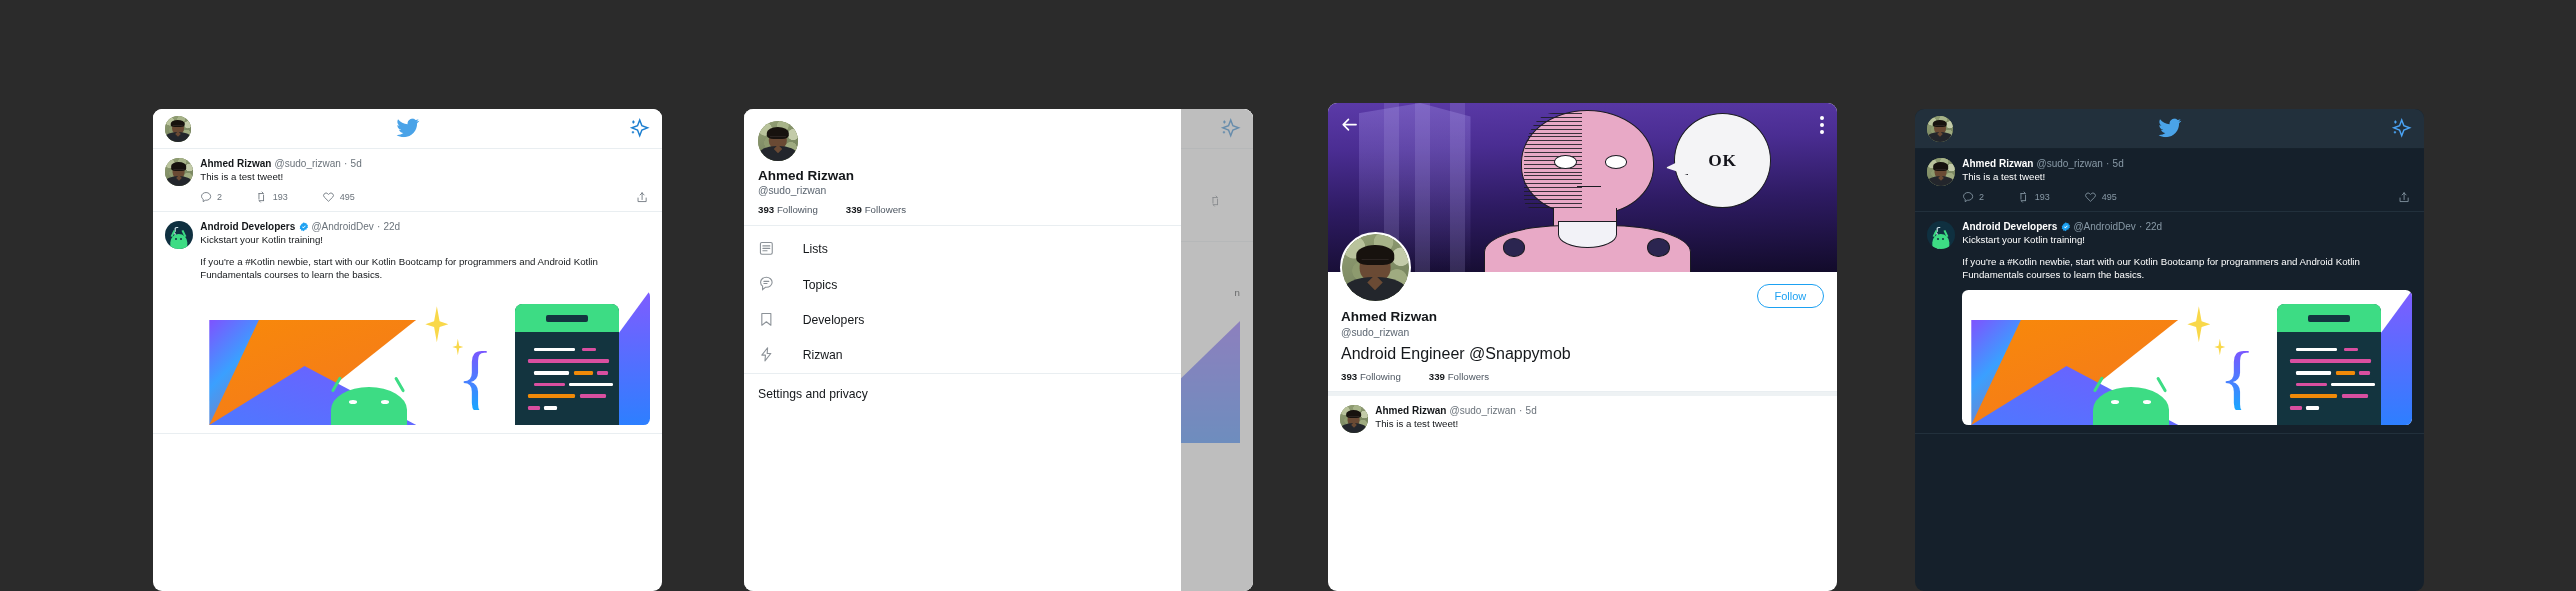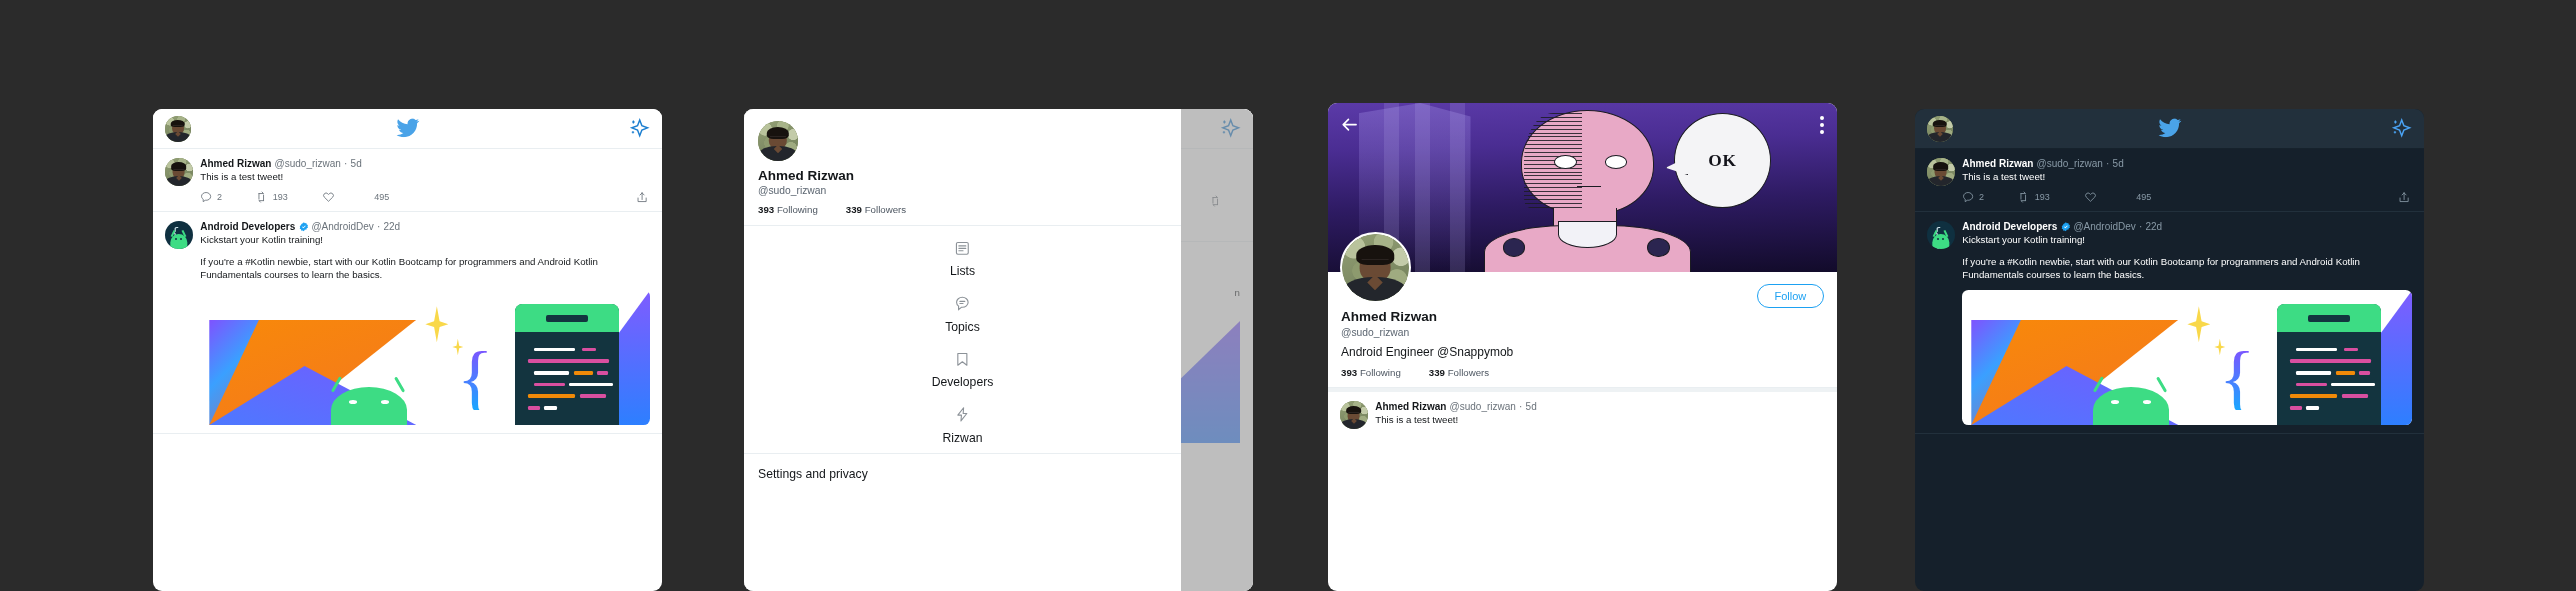--- a/index.html
+++ b/index.html
@@ -155,21 +155,21 @@
   .verified { width: 9.7px; height: 9.7px; flex: 0 0 auto; }
 
   .actions {
     display: flex; align-items: center;
     margin-top: 7px; padding-right: 2.6px;
   }
   .act { display: flex; align-items: center; gap: 4.5px; color: #6b737b; font-size: 9px; }
   .act.dark { color: #8899a6; }
   .act.a1 { width: 55px; }
   .act.a2 { width: 67px; }
-  .act.a3 { width: 67px; justify-content: space-between; }
+  .act.a3 { width: 67px; }
   .act.a4 { margin-left: auto; }
 
   
   .promo {
     margin-top: 8.4px;
     border-radius: 6.4px;
     overflow: hidden;
     background: #fff;
     position: relative;
     height: 135px;
@@ -248,21 +248,21 @@
     width: 437px; background: #fff;
     border-radius: 9px 0 0 9px;
     z-index: 5;
   }
   .drawer-header { padding: 11.6px 14px 10.3px 14px; border-bottom: 0.6px solid #e9eef1; }
   .d-name { font-weight: bold; font-size: 13.5px; color: #14171a; margin-top: 7.7px; }
   .d-handle { font-size: 10.3px; color: #5b6570; margin-top: 1.9px; }
   .d-stats { display: flex; gap: 28px; margin-top: 7.7px; font-size: 9.7px; color: #4d5661; }
   .d-stats b { color: #14171a; }
   .menu { padding: 5.2px 0 0 0; border-bottom: 0.6px solid #e9eef1; }
-  .m-item { display: flex; align-items: center; gap: 6px; padding: 8.4px 14px; flex-direction: column; }
+  .m-item { display: flex; align-items: center; gap: 28px; padding: 8.4px 14px; }
   .m-label { font-size: 12.2px; color: #14171a; }
   .m-foot { padding: 13px 14px 0 14px; font-size: 12.2px; color: #14171a; }
   .scrim { position: absolute; inset: 0; background: rgba(150,150,150,.62); z-index: 4; }
 
   
   .banner {
     height: 169px; position: relative;
     background: linear-gradient(178deg, #5b3aa8 0%, #4a2d92 26%, #2e1b63 58%, #120b2a 100%);
     overflow: hidden;
   }
@@ -324,21 +324,21 @@
     border: 2.6px solid #fff; overflow: hidden; background: #fff;
   }
   .follow-btn {
     position: absolute; right: 13px; top: 12px;
     border: 1.3px solid #1da1f2; color: #1da1f2;
     border-radius: 19.3px; padding: 5.2px 16.7px;
     font-size: 11px; background: #fff;
   }
   .p-name { font-weight: bold; font-size: 13.5px; color: #14171a; padding-top: 37px; }
   .p-handle { font-size: 10.3px; color: #5b6570; margin-top: 2.6px; }
-  .p-bio { font-size: 12px; color: #14171a; margin-top: 7.7px; }
+  .p-bio { font-size: 16px; color: #14171a; margin-top: 7.7px; }
   .p-stats { display: flex; gap: 28px; margin-top: 7.7px; font-size: 9.7px; color: #4d5661; }
   .p-stats b { color: #14171a; }
 
   .sep-strong { height: 4.5px; background: #eef2f4; }
 </style>
 </head>
 <body>
 
 <div class="stage">
 

